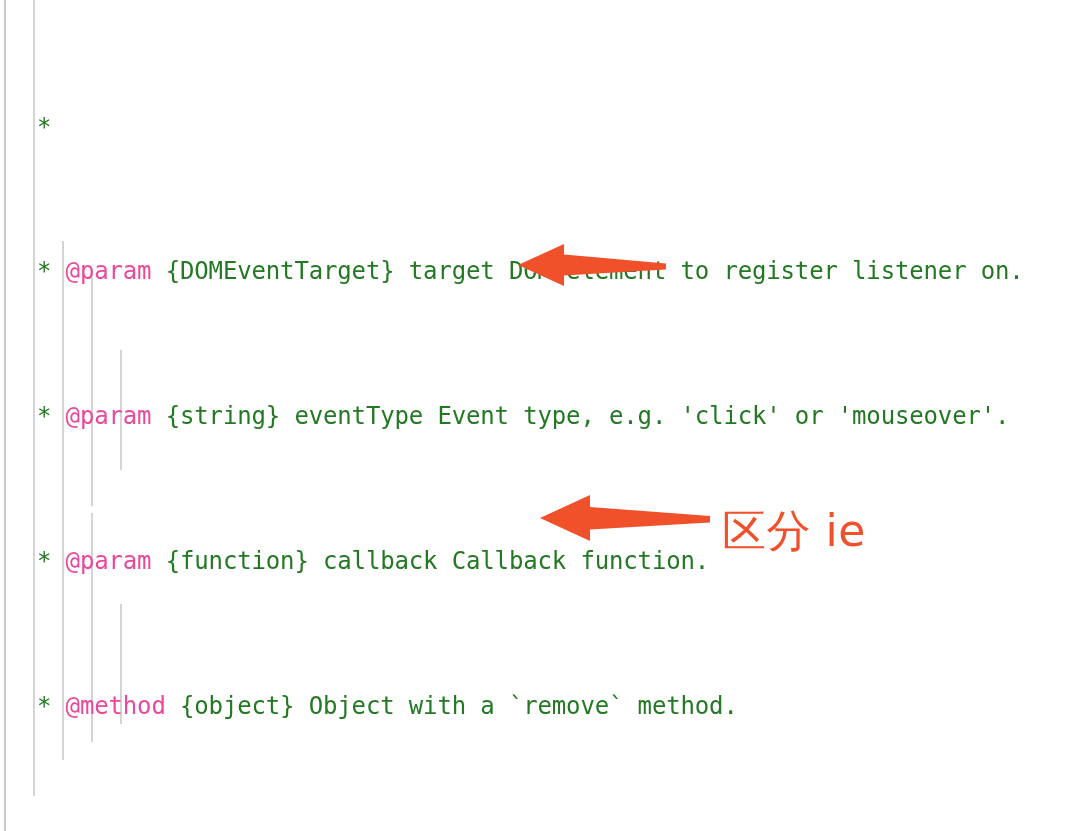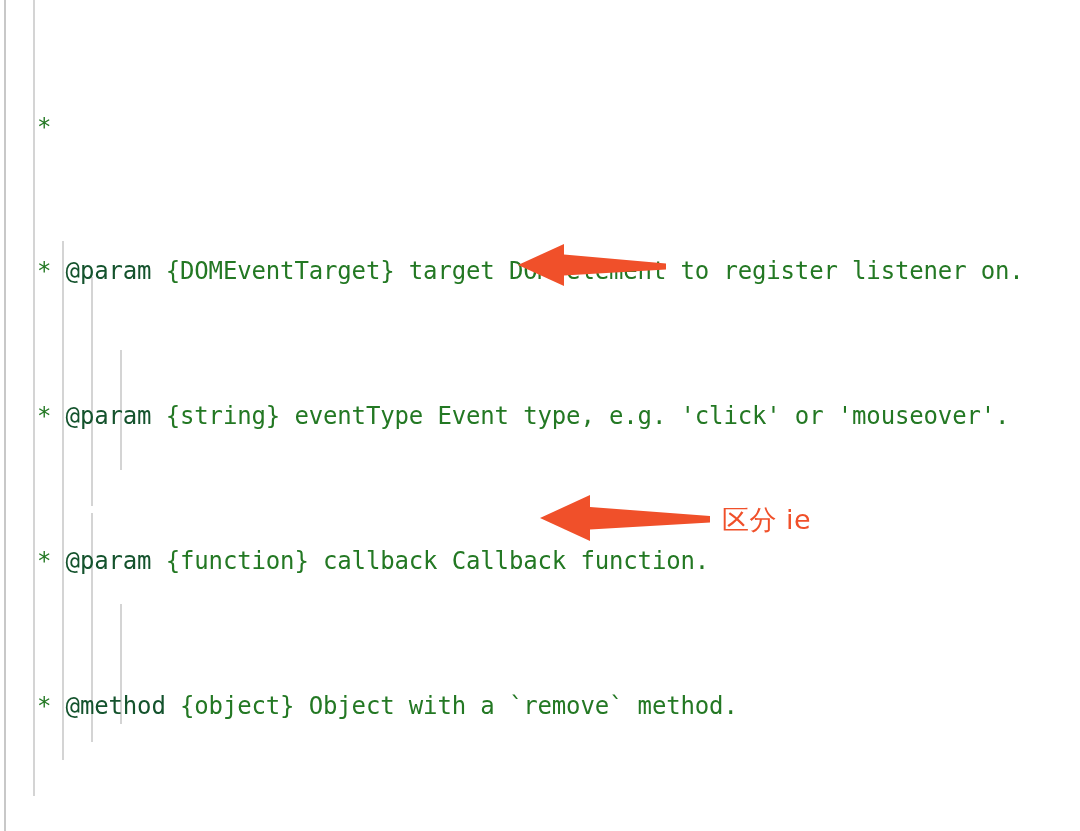--- a/index.html
+++ b/index.html
@@ -39,21 +39,21 @@
   .ln {
     position: relative;
     height: 36.2px;
     padding-left: 37px;
     box-sizing: border-box;
     letter-spacing: -0.15px;
   }
 
   
   .tok-comment  { color: #237823; }
-  .tok-doctag   { color: #14532d; }
+  .tok-doctag   { color: #ec4899; }
 
   
   #guide-layer {
     position: absolute;
     left: 0; top: 0;
     width: 1080px; height: 831px;
     z-index: 1;
     pointer-events: none;
   }
   .guide {
@@ -68,21 +68,21 @@
     position: absolute;
     left: 0; top: 0;
     width: 1080px; height: 831px;
     z-index: 5;
     pointer-events: none;
   }
   .arrow-svg { position: absolute; }
   .anno-text {
     position: absolute;
     font-family: "DejaVu Sans", "Liberation Sans", sans-serif;
-    font-size: 27px;
+    font-size: 44px;
     font-weight: 400;
     color: #f0502a;
     white-space: pre;
     letter-spacing: 0.5px;
   }
 </style>
 </head>
 <body>
 
 <div id="editor">

